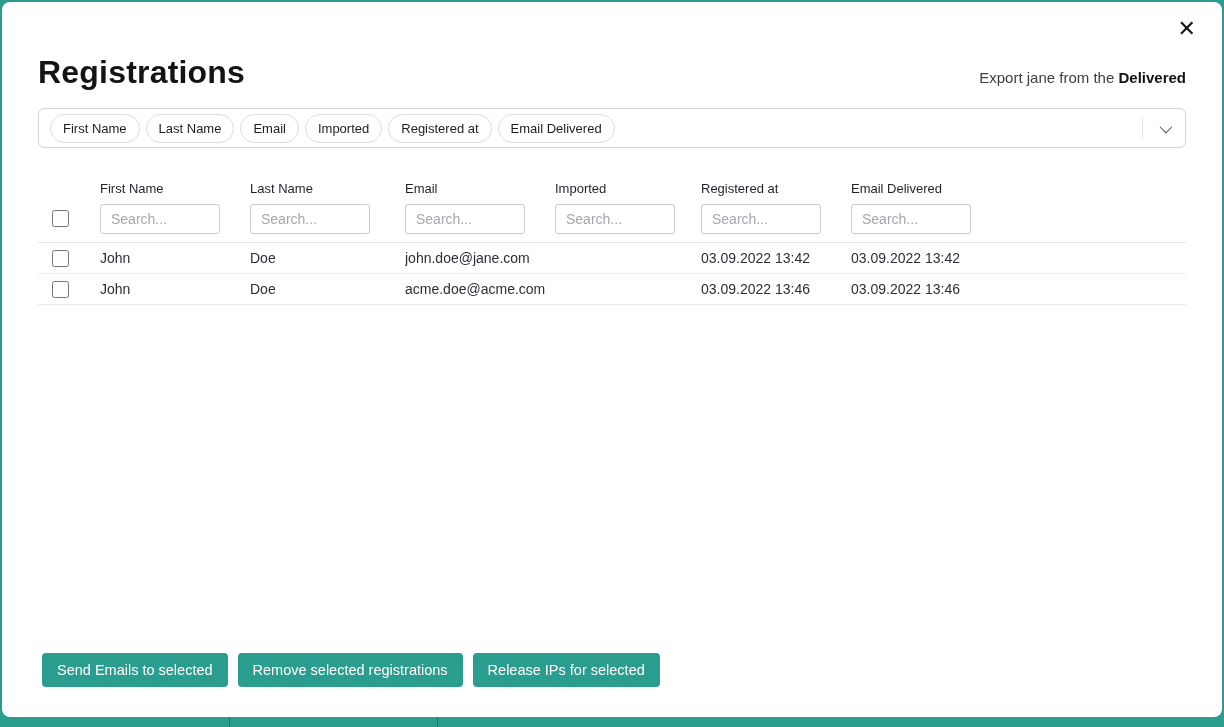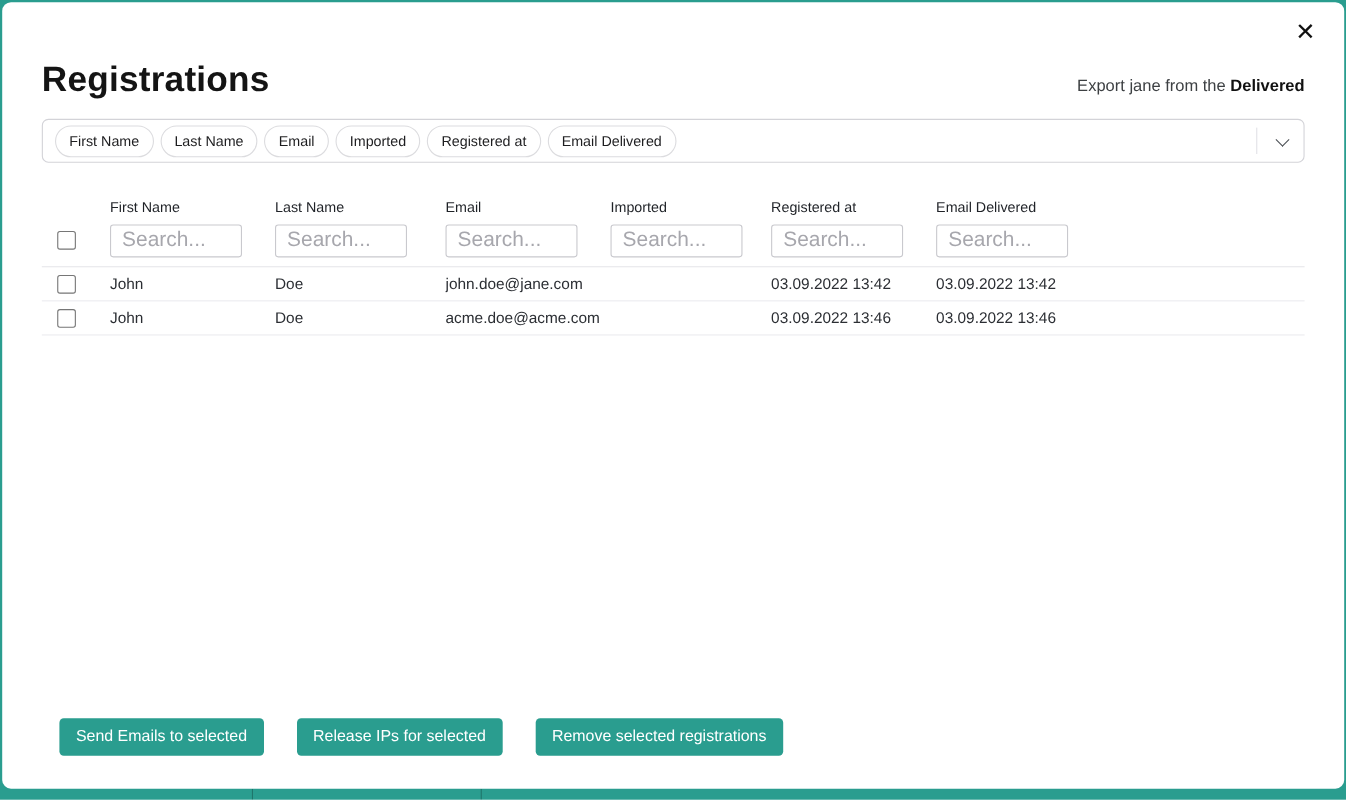--- a/index.html
+++ b/index.html
@@ -118,21 +118,21 @@
     align-items: center;
   }
   .thead { align-items: end; padding-bottom: 8px; border-bottom: 1px solid #e7e7ea; }
   .col-head { display: flex; flex-direction: column; gap: 8px; }
   .col-label { font-size: 13px; color: #1f2227; font-weight: 400; }
   .search-input {
     width: 120px;
     height: 30px;
     border: 1px solid #c9c9ce;
     border-radius: 3px;
-    font-size: 19px;
+    font-size: 14px;
     font-family: inherit;
     padding: 0 10px;
     color: #333;
   }
   .search-input::placeholder { color: #a7a7ad; }
   .cb-cell { padding-left: 14px; display: flex; align-items: center; }
   .thead .cb-cell { padding-bottom: 7px; }
   input[type="checkbox"] {
     width: 17px; height: 17px;
     accent-color: #2a9d8f;
@@ -141,24 +141,24 @@
   .data-row {
     height: 31px;
     border-bottom: 1px solid #ececef;
     font-size: 14px;
     color: #2b2e33;
   }
   .cell { padding-right: 11px; overflow: hidden; white-space: nowrap; }
 
   .actions {
     position: absolute;
-    left: 52px;
+    left: 40px;
     bottom: 30px;
     display: flex;
-    gap: 30px;
+    gap: 10px;
   }
   .action-btn {
     background: #2a9d8f;
     color: #ffffff;
     border: none;
     border-radius: 4px;
     font-size: 14.5px;
     font-family: inherit;
     padding: 9px 15px;
     cursor: pointer;
@@ -255,17 +255,17 @@
       <div class="cell">acme.doe@acme.com</div>
       <div class="cell"></div>
       <div class="cell">03.09.2022 13:46</div>
       <div class="cell">03.09.2022 13:46</div>
     </div>
 
   </div>
 
   <div class="actions">
     <button class="action-btn">Send Emails to selected</button>
+    <button class="action-btn">Remove selected registrations</button>
     <button class="action-btn">Release IPs for selected</button>
-    <button class="action-btn">Remove selected registrations</button>
   </div>
 
 </div>
 
 </body></html>

